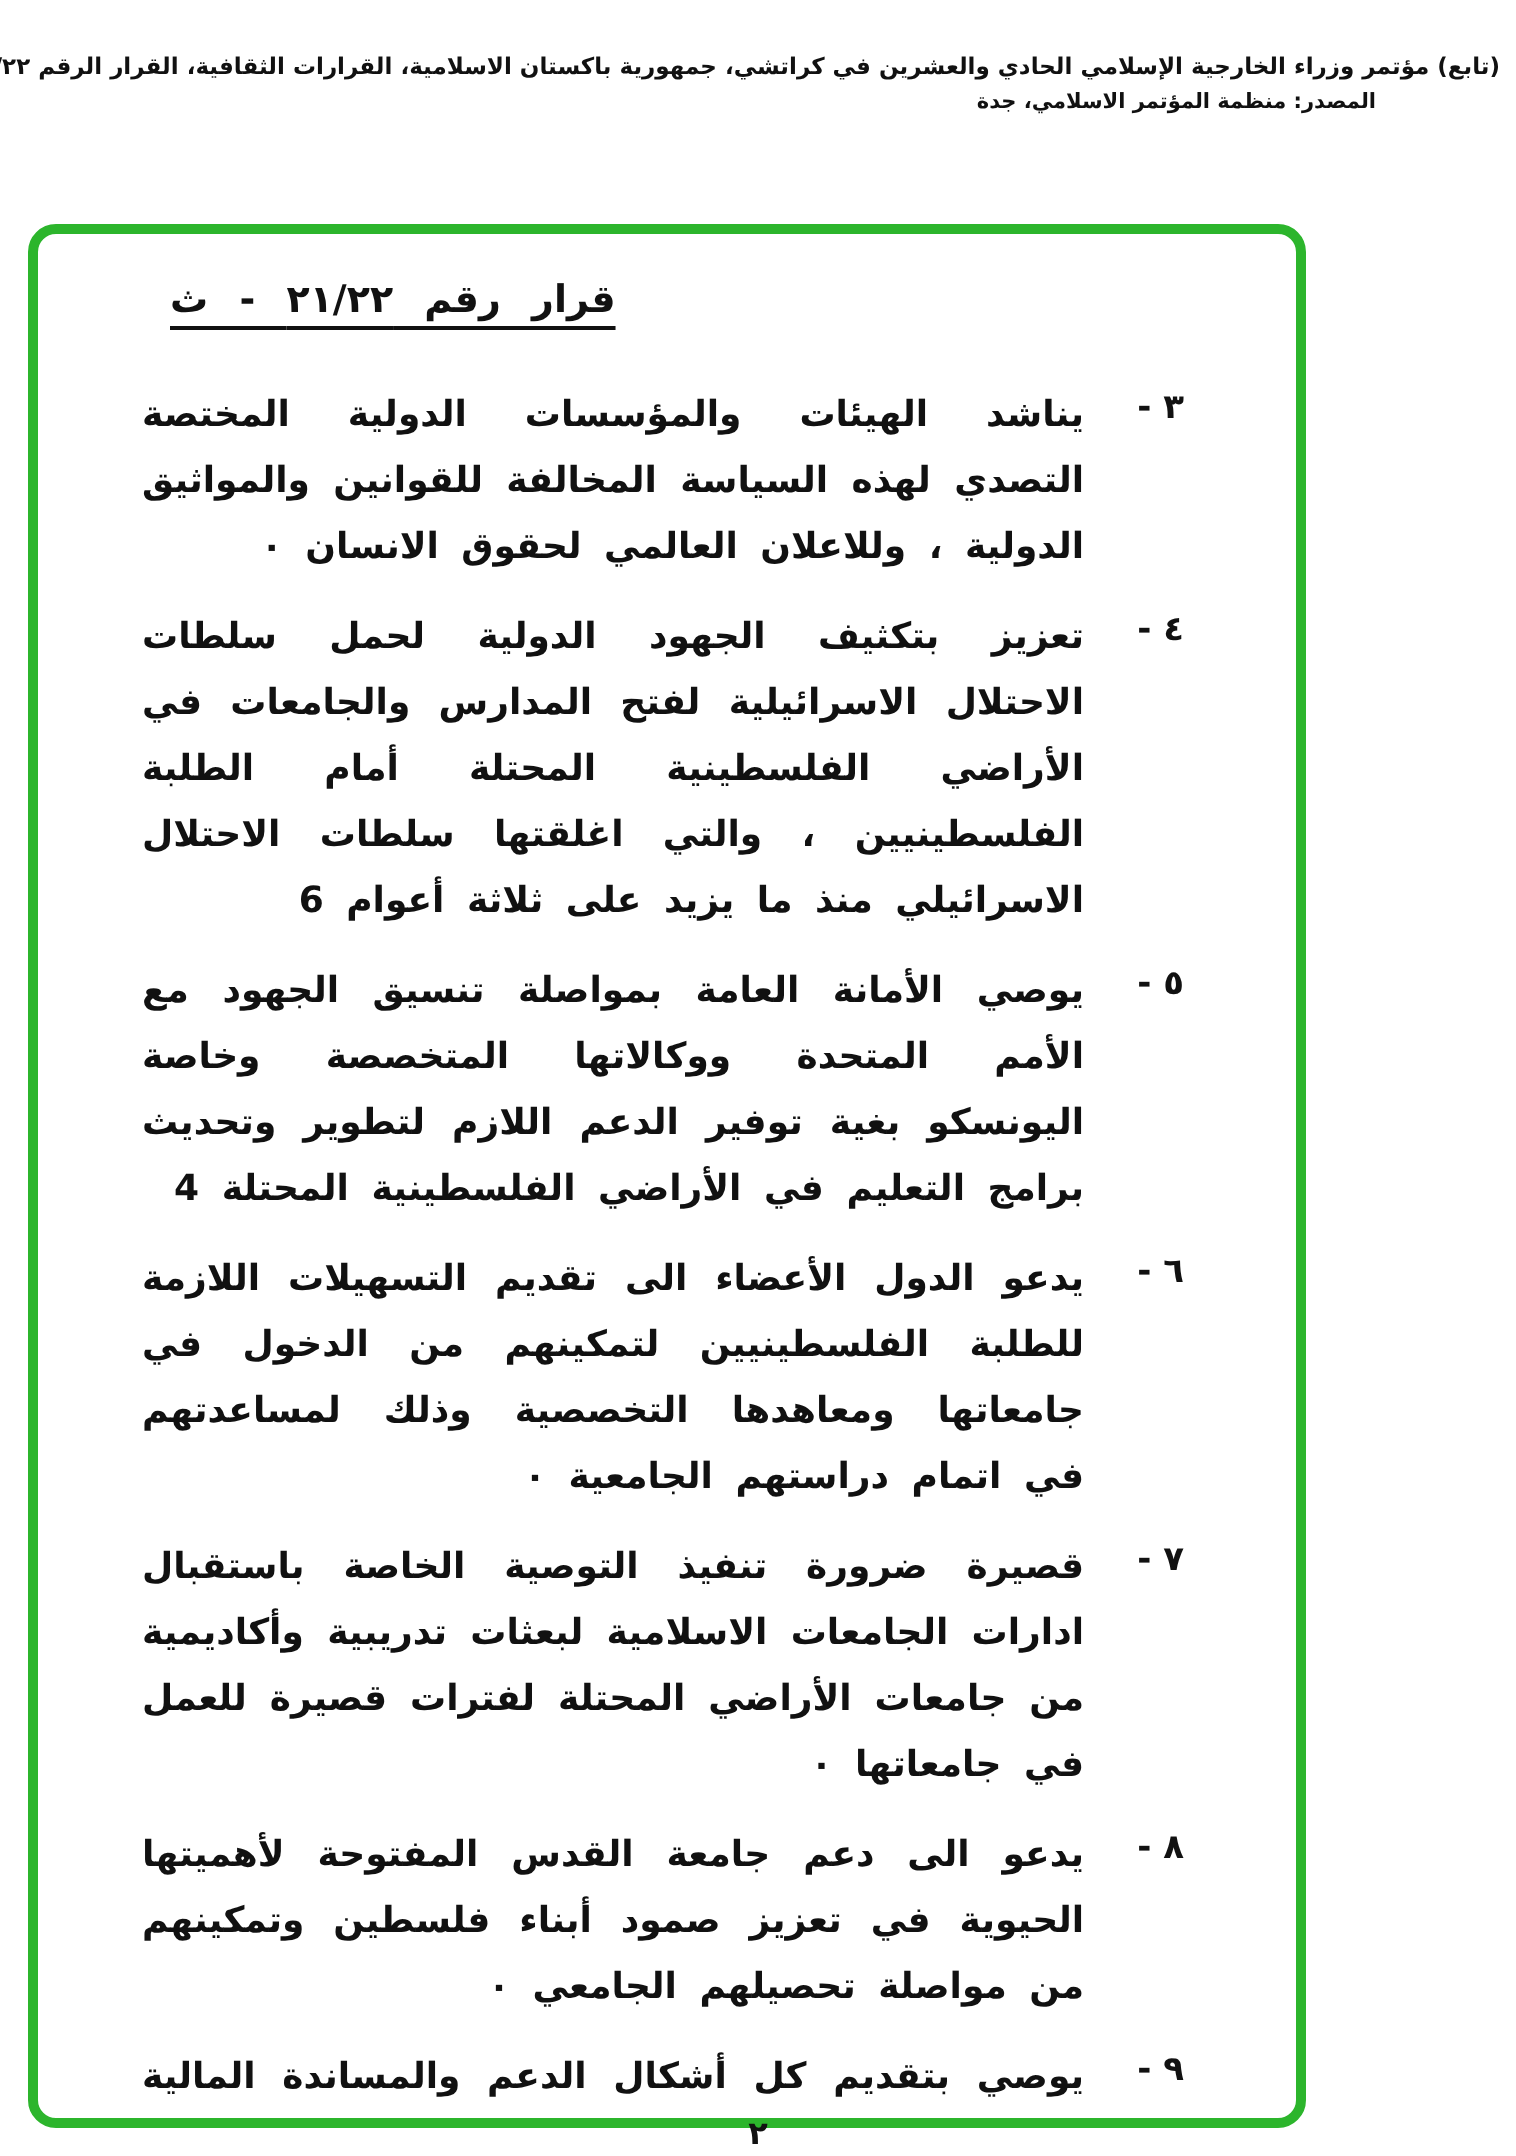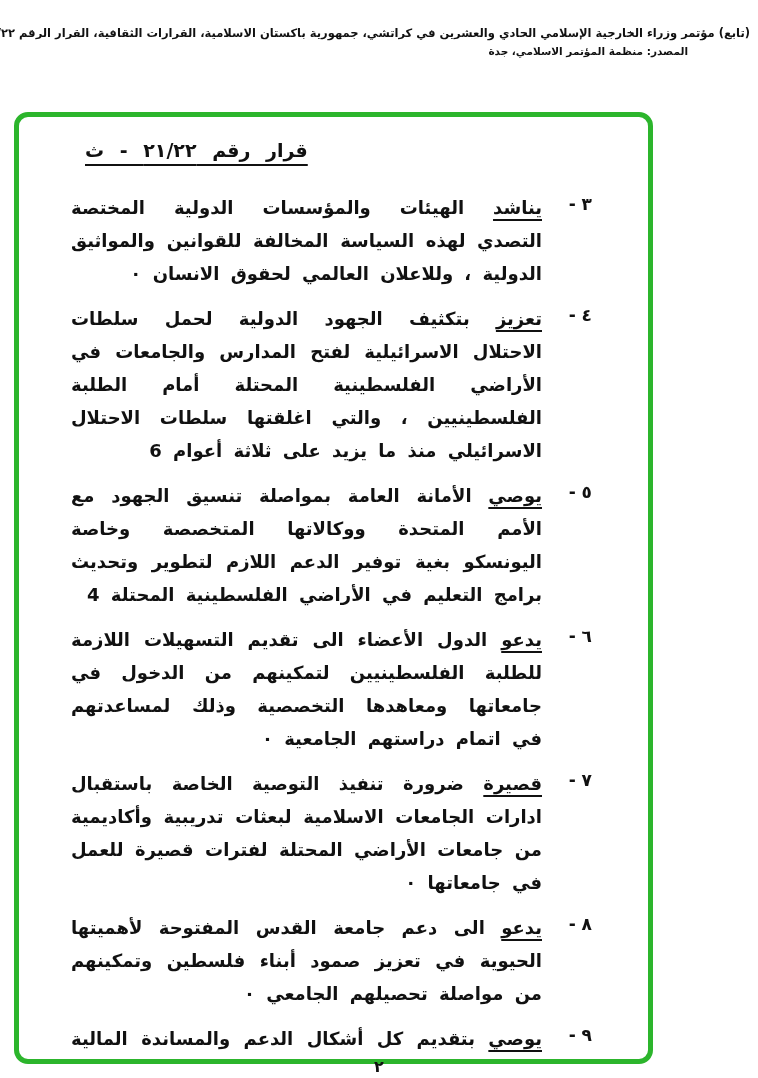--- a/index.html
+++ b/index.html
@@ -74,21 +74,20 @@
   .itext{
     flex:1;
     font-size:18px;
     font-weight:bold;
     line-height:33px;
     text-align:justify;
     text-justify:inter-word;
     word-spacing:5px;
   }
   .lead{
-    text-decoration:underline;
     text-decoration-thickness:2px;
     text-underline-offset:5px;
   }
   
   .page-number{
     position:absolute;
     bottom:2px;left:0;right:0;
     text-align:center;
     font-size:16px;
     font-weight:bold;

